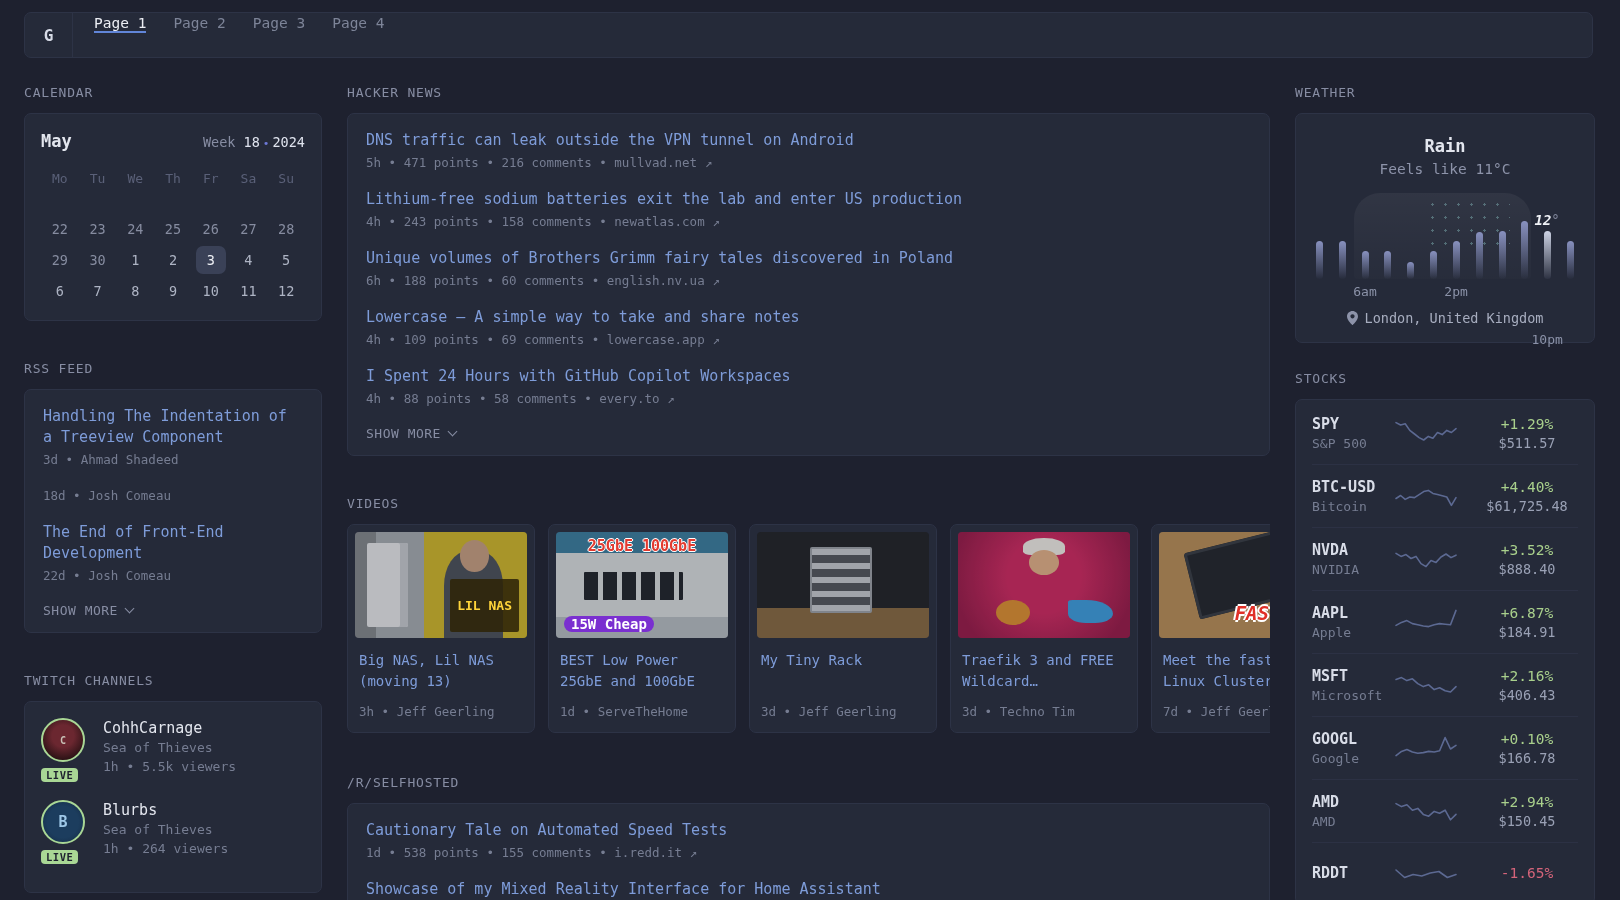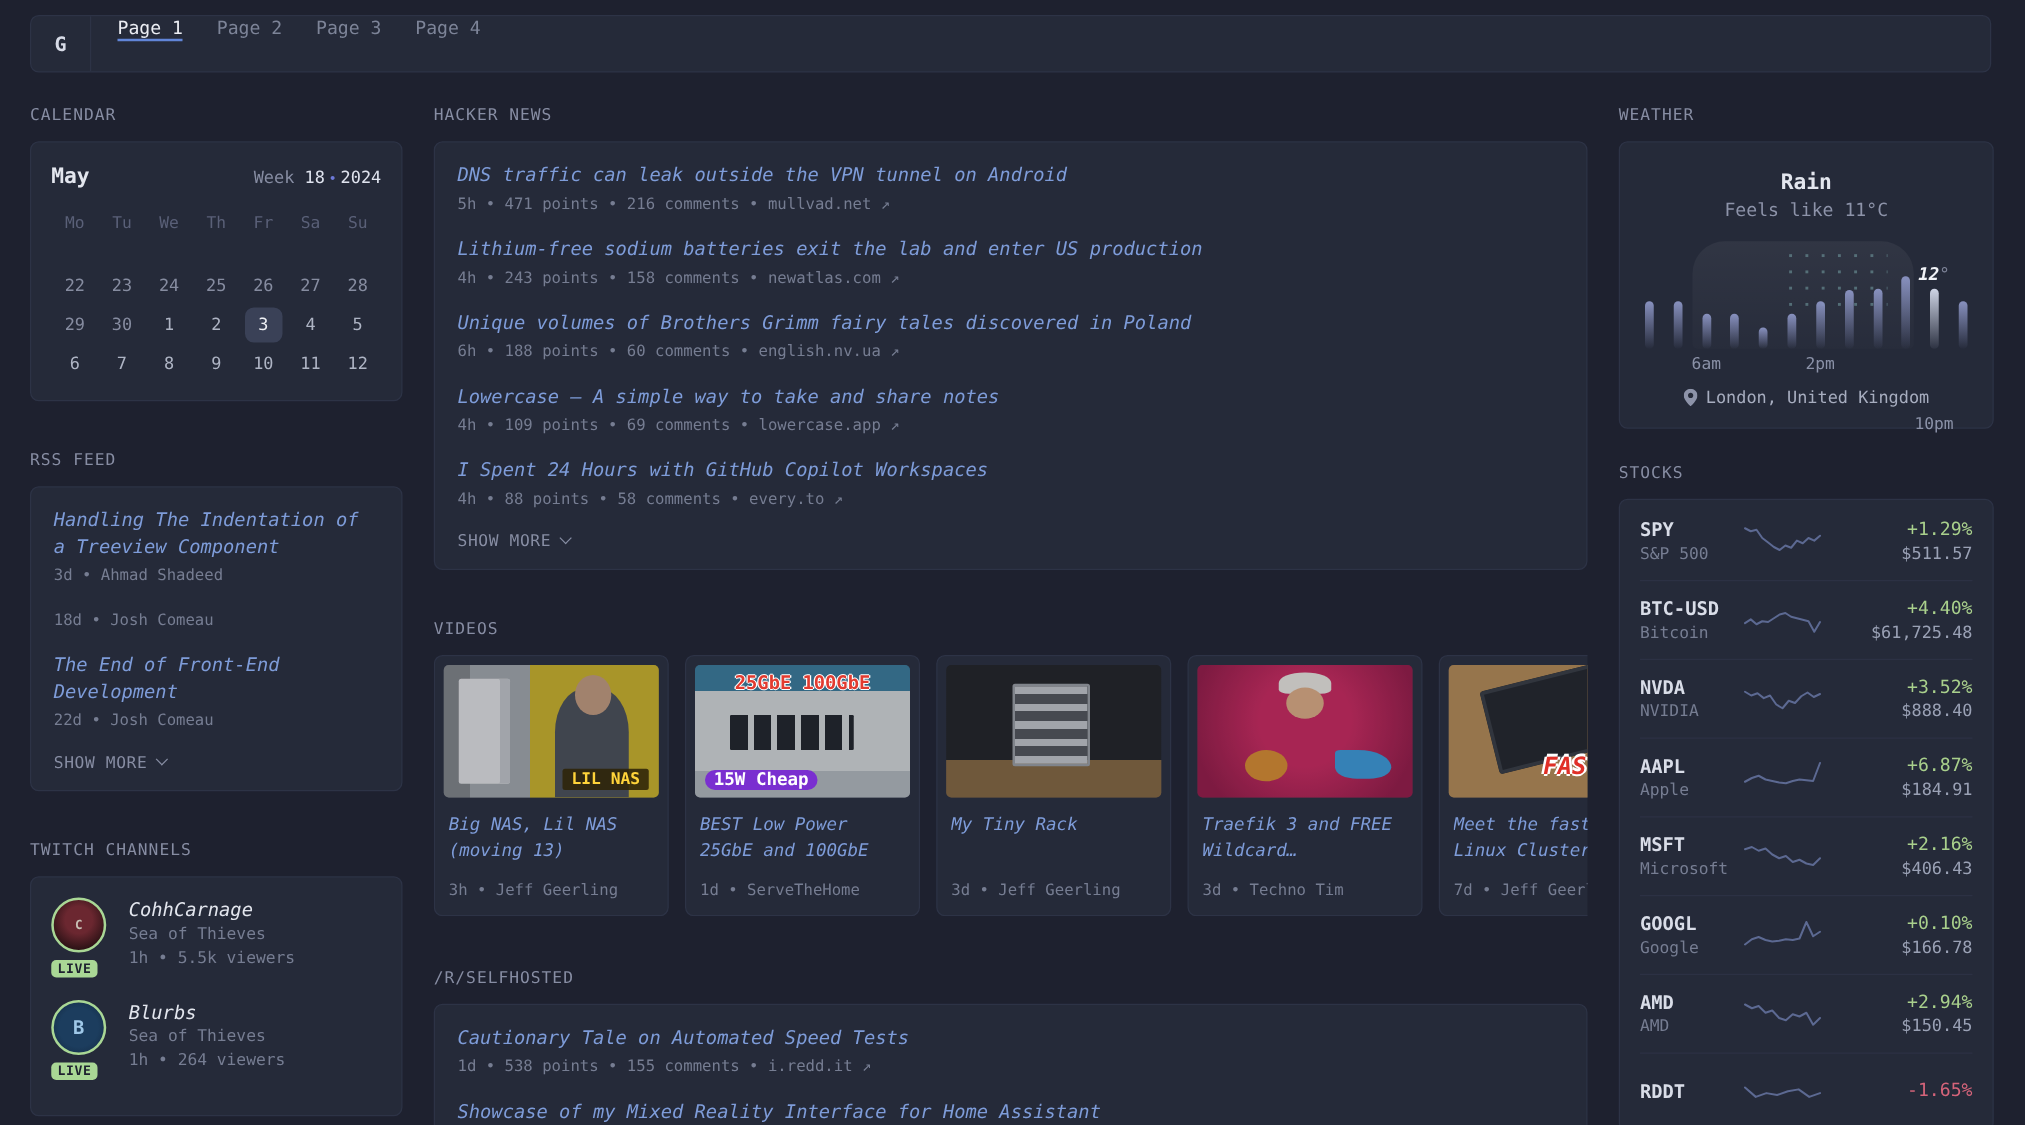--- a/index.html
+++ b/index.html
@@ -25,21 +25,21 @@
   .nav-tab.active { color:#eceef4; border-bottom-color:#6185d8; }
   
   .columns { display:flex; gap:25px; padding:27px 25px 0 24px; align-items:flex-start; }
   .col-left  { width:298px; flex:none; }
   .col-center{ width:923px; flex:none; }
   .col-right { width:300px; flex:none; }
   .section { margin-bottom:40px; }
   .sec-head { font-size:13px; letter-spacing:0.8px; color:#878da3; margin-bottom:13px; }
   .card { background:#252a39; border:1px solid #2d3346; border-radius:7px; }
   .meta { color:#767d92; font-size:12.5px; }
-  a.link, .link { color:#7e9cd9; text-decoration:none; cursor:pointer;font-style:italic; }
+  a.link, .link { color:#7e9cd9; text-decoration:none; cursor:pointer; }
   .show-more { color:#878da3; font-size:13px; letter-spacing:0.5px; cursor:pointer; display:inline-block; }
   .chev { display:inline-block; width:7px; height:7px; border-right:1.5px solid currentColor;
     border-bottom:1.5px solid currentColor; transform:rotate(45deg); margin-left:8px; vertical-align:3px; }
   
   .cal-card { padding:17px 16px 14px; }
   .cal-top { display:flex; justify-content:space-between; align-items:baseline; }
   .cal-month { font-size:17px; font-weight:bold; color:#e3e6ee; }
   .cal-week { font-size:13.5px; color:#878da3; }
   .cal-week b { color:#dfe3ee; font-weight:normal; }
   .cal-dot { color:#6d79d8; margin:0 3px; font-size:11px; }
@@ -80,21 +80,21 @@
   .vid-title { font-size:14px; line-height:21px; height:42px; overflow:hidden; display:block; }
   .vid-meta { margin-top:12px; }
   .tt { position:absolute; z-index:2; font-weight:bold; white-space:nowrap; }
   .tt:empty { display:none; }
   .t1 { background:linear-gradient(90deg,#86898e 0 12%,#a8adb2 12% 40%,#d3b92c 40%); }
   .t1 .case { position:absolute; left:7%; top:10%; width:24%; height:80%; background:#e9eaec; border-radius:2px;
       box-shadow:inset -8px 0 0 #c9ccd1; }
   .t1 .person { position:absolute; right:14%; top:18%; width:34%; height:82%;
       background:#4d525c; border-radius:40% 40% 0 0; }
   .t1 .head { position:absolute; right:22%; top:8%; width:17%; height:30%; background:#caa183; border-radius:50%; }
-  .t1 .tt1 { bottom:6px; right:8px; color:#ffd43a; background:rgba(46,36,8,0.88); padding:1px 7px; font-size:13px; border-radius:2px; }
+  .t1 .tt1 { bottom:6px; right:8px; color:#ffd43a; background:rgba(46,36,8,0.88); padding:19px 7px; font-size:13px; border-radius:2px; }
   .t2 { background:linear-gradient(180deg,#3d7fa0 0 20%,#dcdfe1 20% 80%,#b9bfc4 80%); }
   .t2 .ports { position:absolute; left:16%; top:38%; width:58%; height:26%;
       background:repeating-linear-gradient(90deg,#22262c 0 14px,#dcdfe1 14px 19px); border-radius:1px; }
   .t2 .tt1 { top:5px; left:50%; transform:translateX(-50%); color:#e23b30; font-size:15px;
       text-shadow:-1px 0 #fff,1px 0 #fff,0 -1px #fff,0 1px #fff; }
   .t2 .tt2 { bottom:6px; left:8px; color:#fff; background:#7a2fd0; padding:0 7px; font-size:14px; border-radius:9px; }
   .t3 { background:linear-gradient(180deg,#232428 0 72%,#8a6b43 72%); }
   .t3 .rack { position:absolute; left:31%; top:14%; width:36%; height:62%; border-radius:2px;
       background:repeating-linear-gradient(180deg,#caccd1 0 6px,#55585e 6px 14px); border:2px solid #9fa3a9; }
   .t4 { background:radial-gradient(circle at 50% 42%, #d12a62 0 35%, #9c1c4b 85%); }
@@ -131,21 +131,21 @@
   .wx-loc { margin-top:10px; font-size:13.5px; color:#a7adbf; display:flex; align-items:center; justify-content:center; gap:7px; }
   
   .stk-card { padding:2px 16px; }
   .stk-row { display:flex; align-items:center; padding:12px 0 11px; cursor:pointer; }
   .stk-row + .stk-row { border-top:1px solid #2c3144; }
   .stk-names { flex:1; min-width:0; }
   .stk-ticker { font-size:15px; font-weight:bold; color:#d9dde8; line-height:20px; }
   .stk-name { font-size:13px; color:#767d92; line-height:19px; }
   .stk-spark { width:64px; height:36px; flex:none; margin-right:18px; }
   .stk-spark polyline { fill:none; stroke:#5c6992; stroke-width:1.6; stroke-linejoin:round; stroke-linecap:round; }
-  .stk-right { width:102px; text-align:right; flex:none; }
+  .stk-right { width:102px; text-align:center; flex:none; }
   .stk-change { font-size:14.5px; line-height:20px; }
   .stk-change.up { color:#a9d08c; }
   .stk-change.down { color:#d5647a; }
   .stk-price { font-size:13.5px; color:#9aa1b5; line-height:19px; }
 </style>
 </head>
 <body>
 
 <div class="nav">
   <div class="nav-logo">G</div>

